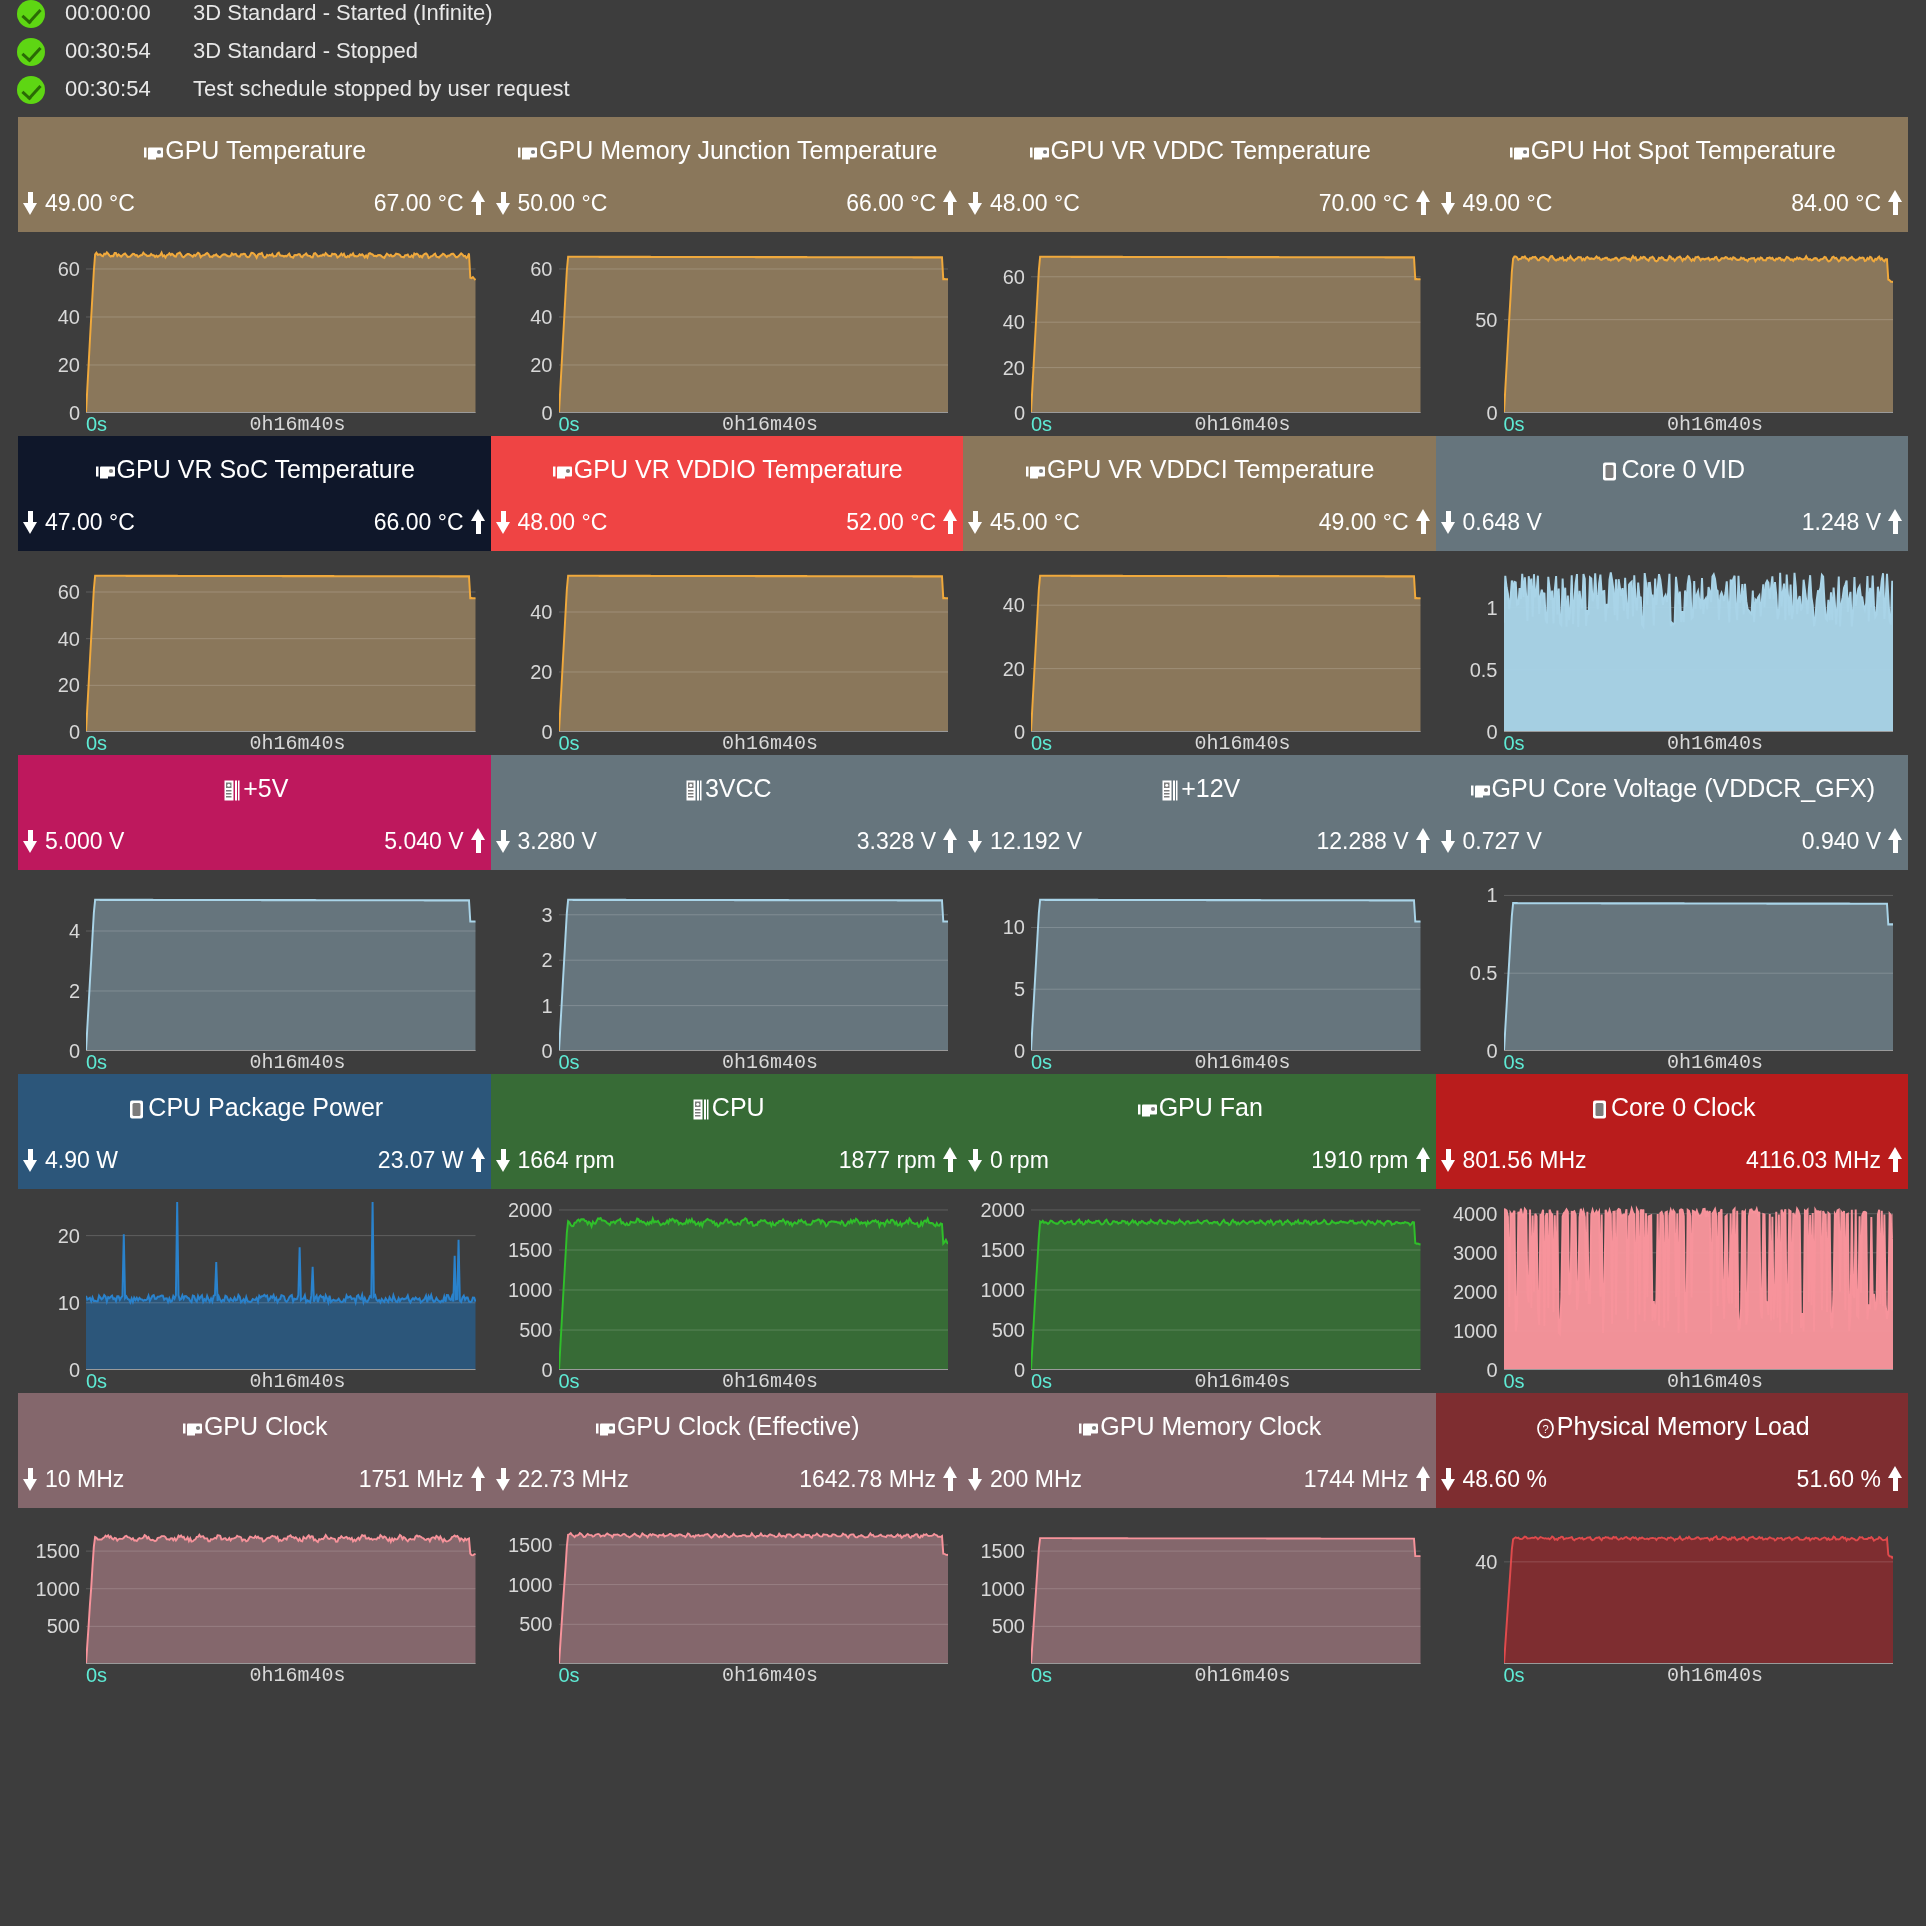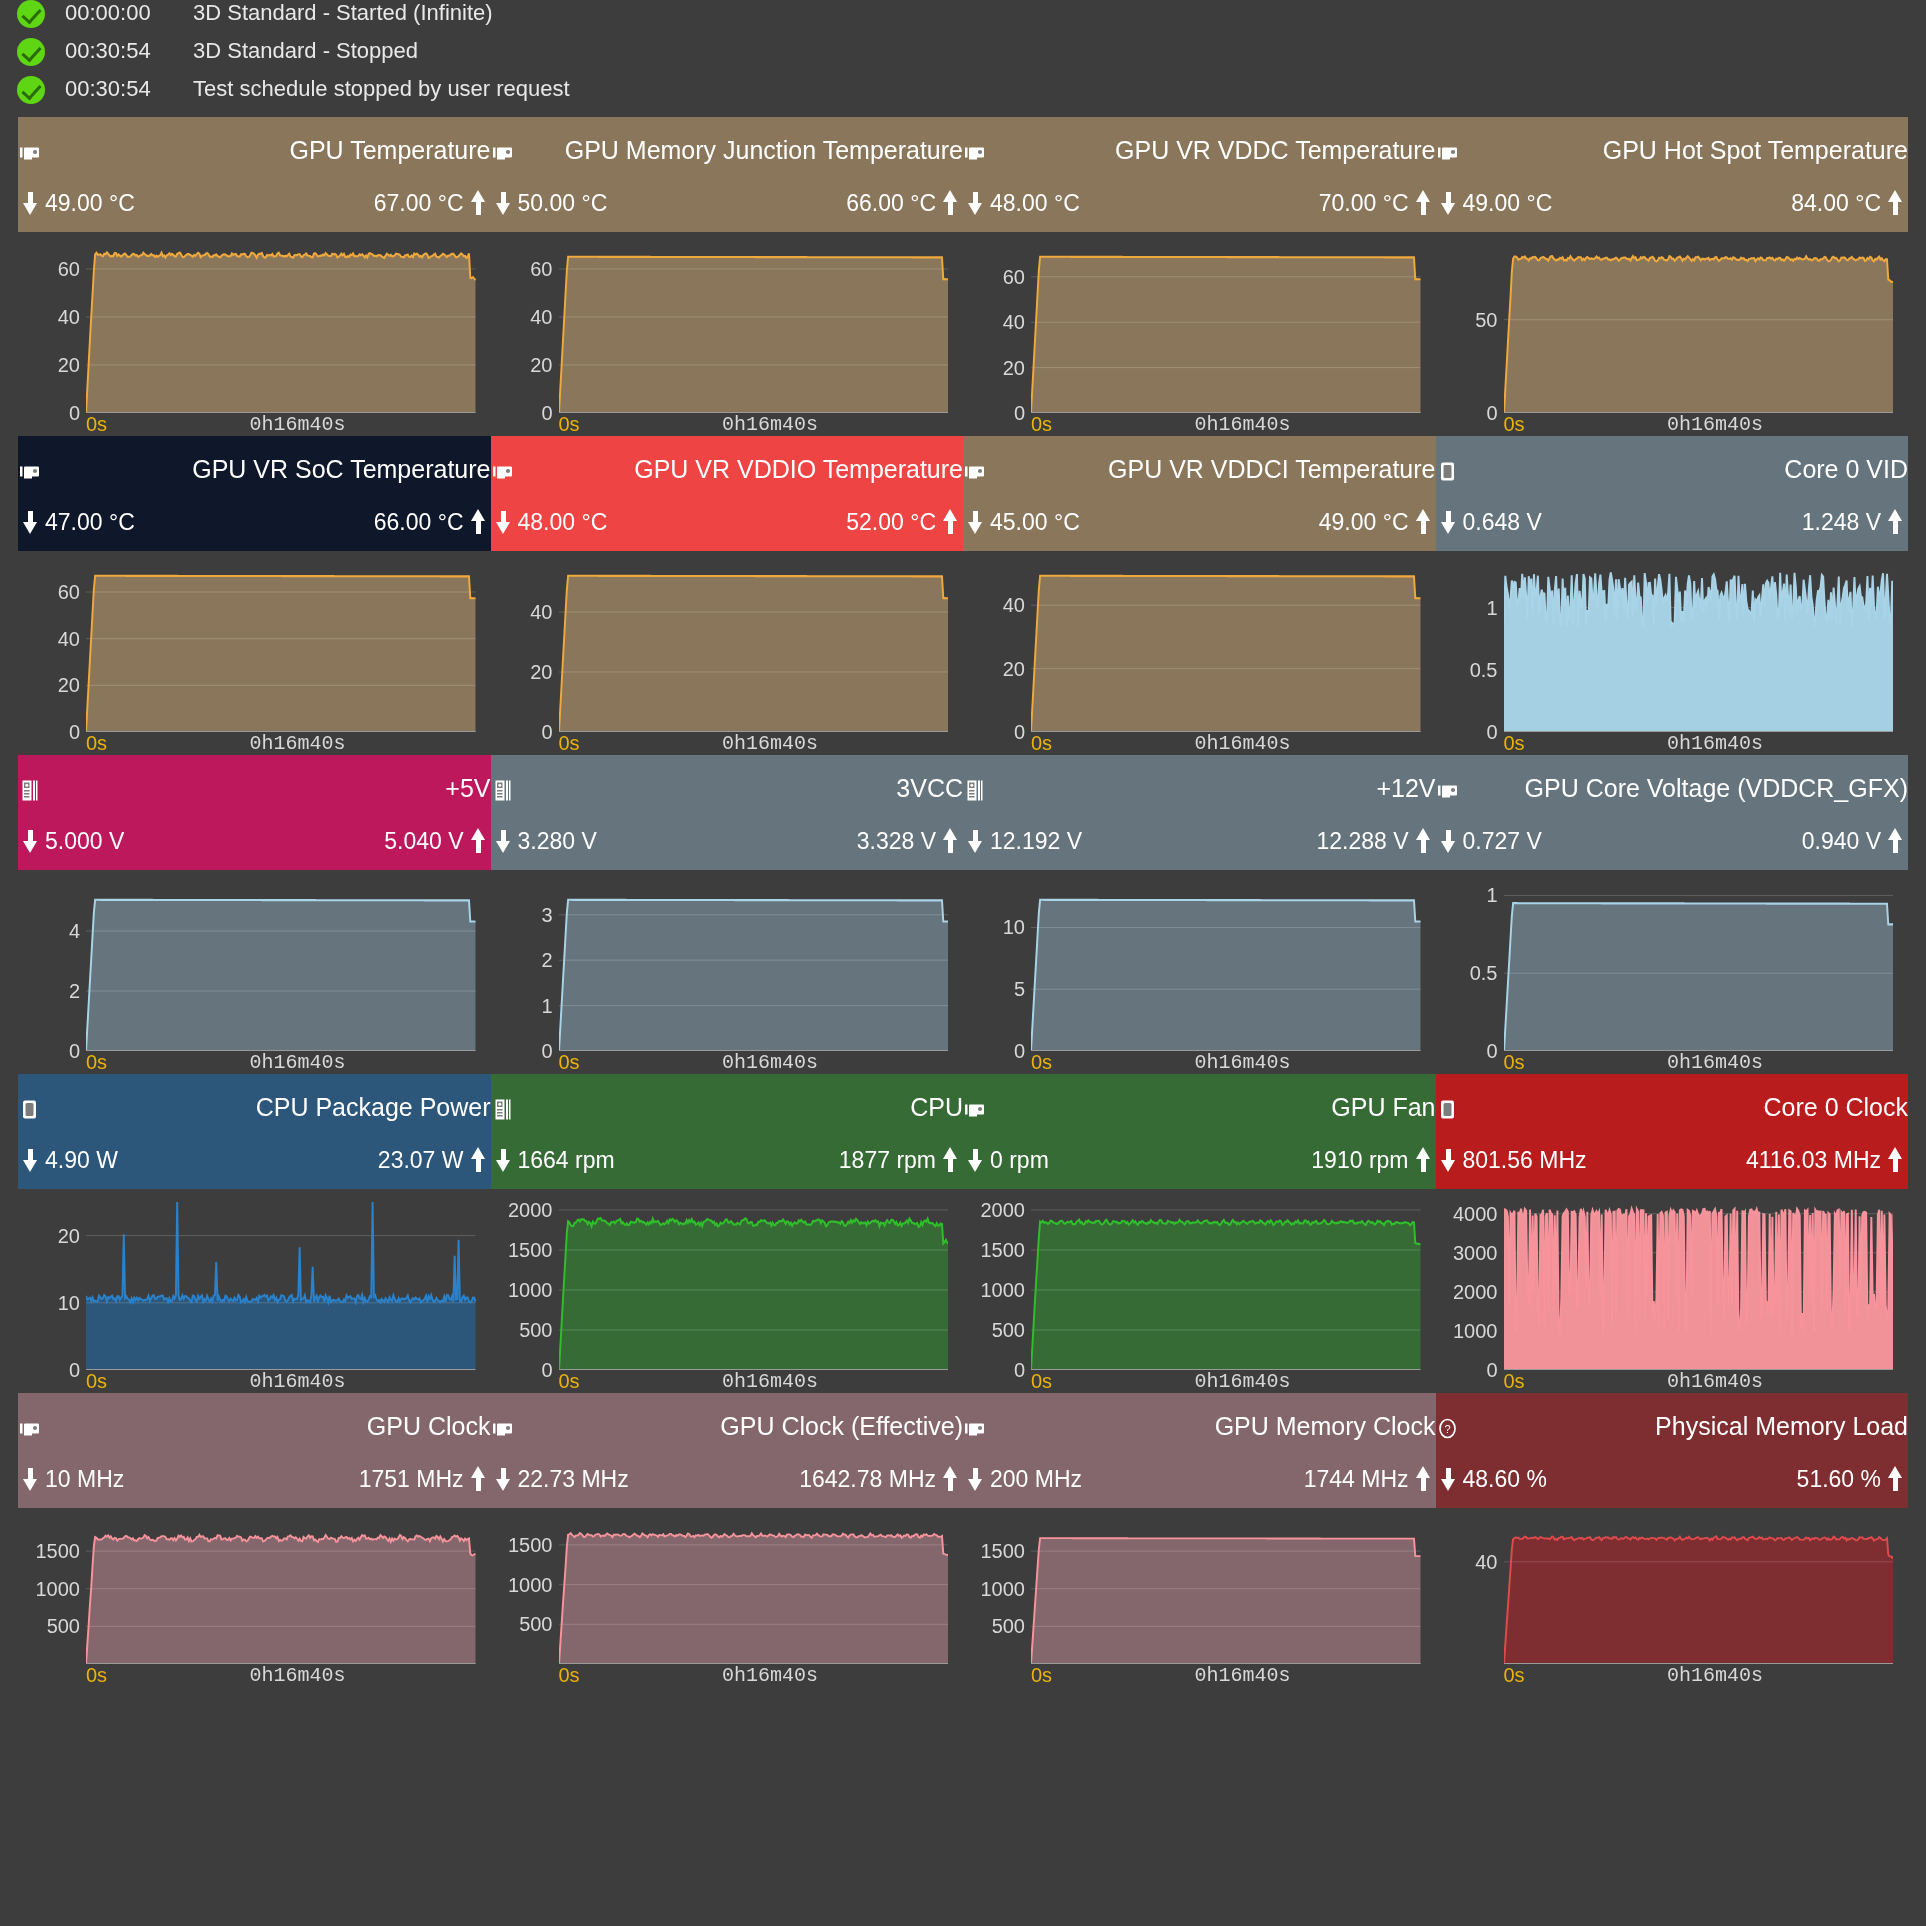--- a/index.html
+++ b/index.html
@@ -18,21 +18,21 @@
   .log-msg{color:#e8e8e8;font-size:22px;}
 
   
   .band{display:flex;margin:0 18px;}
   .hdr-band{overflow:hidden;}
   .cell{flex:1 1 0;min-width:0;position:relative;}
 
   .hdr{height:115px;position:relative;overflow:hidden;}
   .hdr-title{position:absolute;left:0;right:0;top:19px;text-align:center;
              color:#fff;font-size:25px;white-space:nowrap;overflow:hidden;
-             display:flex;align-items:center;justify-content:space-between;}
+             display:flex;align-items:center;justify-content:center;}
   .hdr-vals{position:absolute;left:0;right:0;bottom:13px;height:32px;
             display:flex;align-items:center;justify-content:space-between;
             padding:0 5px;box-sizing:border-box;color:#fff;font-size:23px;white-space:nowrap;}
   .vmin,.vmax{display:flex;align-items:center;gap:7px;}
 
   .arrow{width:15px;height:23px;flex:0 0 15px;position:relative;}
   .arrow i{position:absolute;left:5px;top:0;width:5px;height:14px;background:#fff;}
   .arrow.dn:after{content:"";position:absolute;left:0;top:11px;
       border-left:7.5px solid transparent;border-right:7.5px solid transparent;
       border-top:12px solid #fff;}
@@ -49,21 +49,21 @@
   .chart-band{display:flex;margin:0 18px;}
   .chart-cell{flex:1 1 0;min-width:0;padding:13px 0 0 0;position:relative;}
   .chart-wrap{position:relative;height:191px;margin:0 15px 0 0;}
   .chart-wrap.tall{height:166px;}
   .yaxis{position:absolute;left:0;top:0;bottom:23px;width:66px;}
   .ytick{position:absolute;right:4px;transform:translateY(-50%);
          color:#d8d8d8;font-size:20px;white-space:nowrap;}
   .plot{position:absolute;left:68px;right:0;top:0;bottom:23px;overflow:hidden;}
   .plot svg{width:100%;height:100%;display:block;}
   .xaxis{position:absolute;left:68px;right:0;bottom:0;height:23px;}
-  .xl{position:absolute;left:0;color:#eab308;font-size:20px;}
+  .xl{position:absolute;left:0;color:#5eead4;font-size:20px;}
   .xr{position:absolute;left:42%;color:#d8d8d8;font-size:20px;font-family:Liberation Mono, monospace;}
 </style>
 </head>
 <body>
 
 <div class="log">
   <div class="log-row">
     <span class="log-check"></span>
     <span class="log-time">00:00:00</span>
     <span class="log-msg">3D Standard - Started (Infinite)</span>

